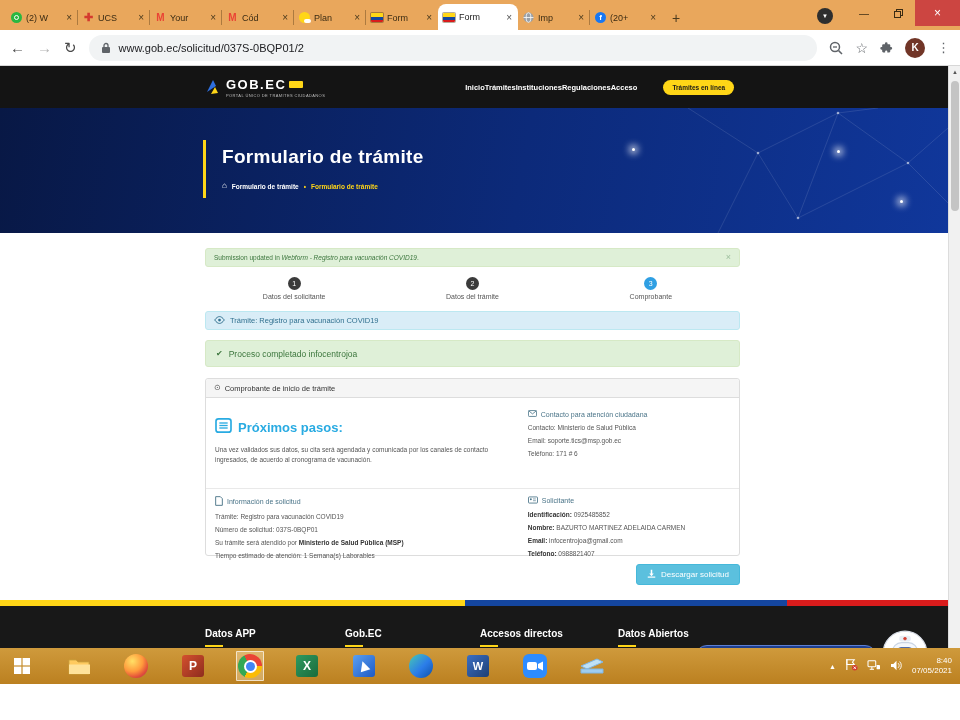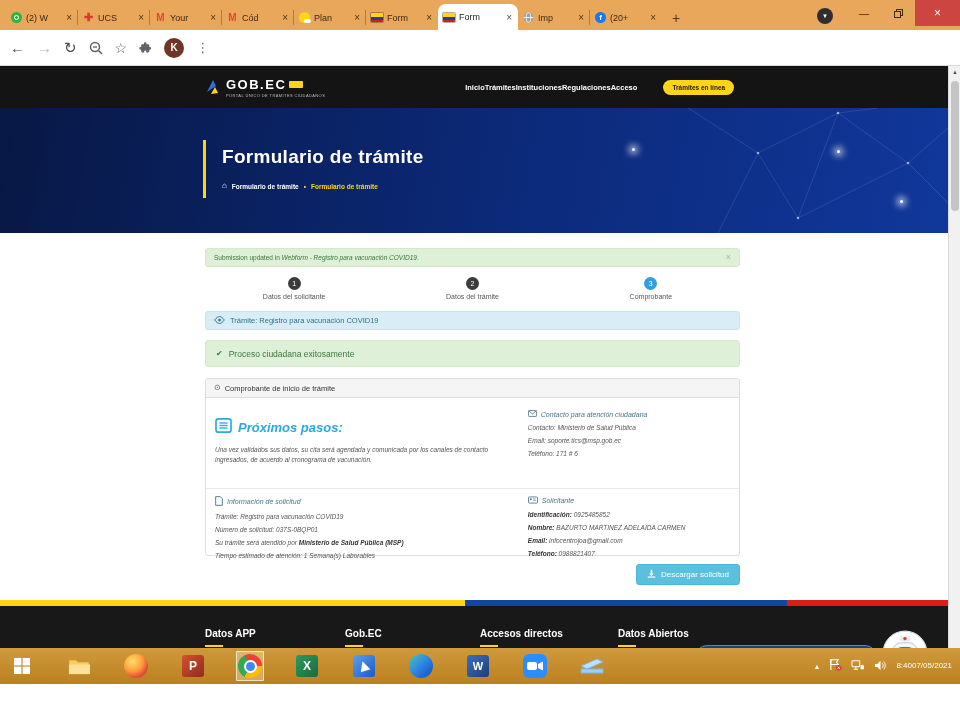--- a/index.html
+++ b/index.html
@@ -76,21 +76,21 @@
   .step-circle{width:13px;height:13px;border-radius:50%;background:#3b3b3b;color:#fff;font-size:7px;display:flex;align-items:center;justify-content:center;}
   .step.current .step-circle{background:#2f9fe3;}
   .step-label{font-size:7px;color:#555;}
   .bar-info{top:78px;height:19px;background:#d9edf7;border:1px solid #bce8f1;color:#31708f;border-radius:3px;font-size:7.5px;display:flex;align-items:center;gap:5px;padding:0 8px;}
   .bar-success{top:107px;height:27px;background:#dff0d8;border:1px solid #d6e9c6;color:#3c763d;border-radius:3px;font-size:8.5px;display:flex;align-items:center;gap:6px;padding:0 10px;}
   .checkglyph{font-size:8px;}
 
   .panel{top:145px;height:178px;border:1px solid #ddd;border-radius:3px;background:#fff;}
   .panel-head{height:19px;background:#f5f5f5;border-bottom:1px solid #ddd;font-size:7.5px;color:#333;display:flex;align-items:center;gap:4px;padding:0 8px;border-radius:3px 3px 0 0;}
   .phicon{color:#555;font-size:8px;line-height:1;}
-  .prow{display:flex;font-style:italic;}
+  .prow{display:flex;}
   .prow.r2{border-top:1px solid #e9e9e9;}
   .pcell-l{width:60%;padding:0 14px 0 9px;}
   .pcell-r{width:40%;padding:0 8px 0 2px;}
   .next-title{display:flex;align-items:center;gap:6px;margin-top:20px;color:#29abe2;font-size:13px;font-weight:bold;}
   .next-text{margin-top:9px;font-size:6.5px;color:#555;line-height:1.55;}
   .sec-title{display:flex;align-items:center;gap:4px;font-size:7px;color:#4a7488;margin-top:12px;}
   .r2 .sec-title{margin-top:7px;}
   .dline{font-size:6.5px;color:#555;margin-top:6px;}
   .dline b{color:#333;}
   .dl-btn{top:331px;left:auto;right:calc(948px - 740px);width:auto;background:#5bc0de;border:1px solid #46b8da;color:#fff;border-radius:3px;font-size:8px;height:21px;display:inline-flex;align-items:center;gap:5px;padding:0 10px;position:absolute;}
@@ -123,21 +123,21 @@
   .tb-word{background:linear-gradient(135deg,#3b6fc4,#1e3f73);font-size:11px;}
   .tb-paint{background:linear-gradient(135deg,#5aa0f2,#1d59c4);position:relative;}
   .paint-tri{width:0;height:0;border-left:5px solid transparent;border-right:5px solid transparent;border-bottom:10px solid #fff;transform:rotate(-18deg);}
   .tb-ff{width:24px;height:24px;border-radius:50%;background:radial-gradient(circle at 35% 30%,#ffe066,#ff9a3c 45%,#e3503a 70%,#a0215c 100%);}
   .tb-edge{width:24px;height:24px;border-radius:50%;background:linear-gradient(135deg,#49c9b1 0%,#2b7de9 55%,#0d50a8 100%);}
   .tb-chrome{width:24px;height:24px;border-radius:50%;background:conic-gradient(from -30deg,#ea4335 0 33%,#fbbc05 33% 66%,#34a853 66% 100%);display:flex;align-items:center;justify-content:center;}
   .tb-chrome-mid{width:13px;height:13px;border-radius:50%;background:#fff;display:flex;align-items:center;justify-content:center;}
   .tb-chrome-core{width:9px;height:9px;border-radius:50%;background:#4285f4;}
   .tray{margin-left:auto;display:flex;align-items:center;gap:9px;padding-right:8px;}
   .tray-up{color:#fff;font-size:7px;}
-  .clock{display:flex;flex-direction:row;align-items:flex-end;color:#fff;font-size:8px;line-height:1.3;}
+  .clock{display:flex;flex-direction:column;align-items:flex-end;color:#fff;font-size:8px;line-height:1.3;}
 </style>
 </head>
 <body>
 
 <div class="stage">
 
   <div class="tabstrip">
     <div class="tab">
       <span class="fav fav-wa">
           <i></i>
@@ -205,20 +205,29 @@
           <rect x="0.5" y="2.5" width="6" height="6" fill="#e9a75c" stroke="#3a2b13"></rect>
         </svg>
       </div>
     <div class="winbtn closew">×</div>
   </div>
 
   <div class="toolbar">
     <span class="navbtn">←</span>
     <span class="navbtn disabled">→</span>
     <span class="navbtn">↻</span>
+    <div class="omnibox">
+      <span class="tb-ico">
+          <svg width="10" height="12" viewBox="0 0 10 12">
+            <rect x="1" y="5" width="8" height="6" rx="1" fill="#5f6368"></rect>
+            <path d="M3 5V3.5a2 2 0 0 1 4 0V5" fill="none" stroke="#5f6368" stroke-width="1.3"></path>
+          </svg>
+        </span>
+      <span class="url">www.gob.ec/solicitud/037S-0BQP01/2</span>
+    </div>
     <span class="tb-ico">
         <svg width="14" height="14">
           <circle cx="6" cy="6" r="4.5" fill="none" stroke="#5f6368" stroke-width="1.5"></circle>
           <line x1="9.6" y1="9.6" x2="13" y2="13" stroke="#5f6368" stroke-width="1.5"></line>
           <line x1="4" y1="6" x2="8" y2="6" stroke="#5f6368" stroke-width="1.3"></line>
         </svg>
       </span>
     <span class="star">☆</span>
     <span class="tb-ico">
         <svg width="13" height="13" viewBox="0 0 24 24" fill="#5f6368">
@@ -309,21 +318,21 @@
       <div class="col-item bar-info">
         <span><svg width="11" height="8" viewBox="0 0 16 10">
               <path d="M1 5C3.5 1.5 6 0 8 0s4.5 1.5 7 5c-2.5 3.5-5 5-7 5S3.5 8.5 1 5z" fill="none" stroke="#31708f" stroke-width="1.4"></path>
               <circle cx="8" cy="5" r="2" fill="#31708f"></circle>
             </svg></span>
         <span>Trámite: Registro para vacunación COVID19</span>
       </div>
 
       <div class="col-item bar-success">
         <span class="checkglyph">✔</span>
-        <span>Proceso ciudadana exitosamente</span>
+        <span>Proceso completado infocentrojoa</span>
       </div>
 
       <div class="col-item panel">
         <div class="panel-head">
           <span class="phicon">⊙</span>
           <span>Comprobante de inicio de trámite</span>
         </div>
         <div class="prow" style="height:90px;">
           <div class="pcell-l">
             <div class="next-title">

